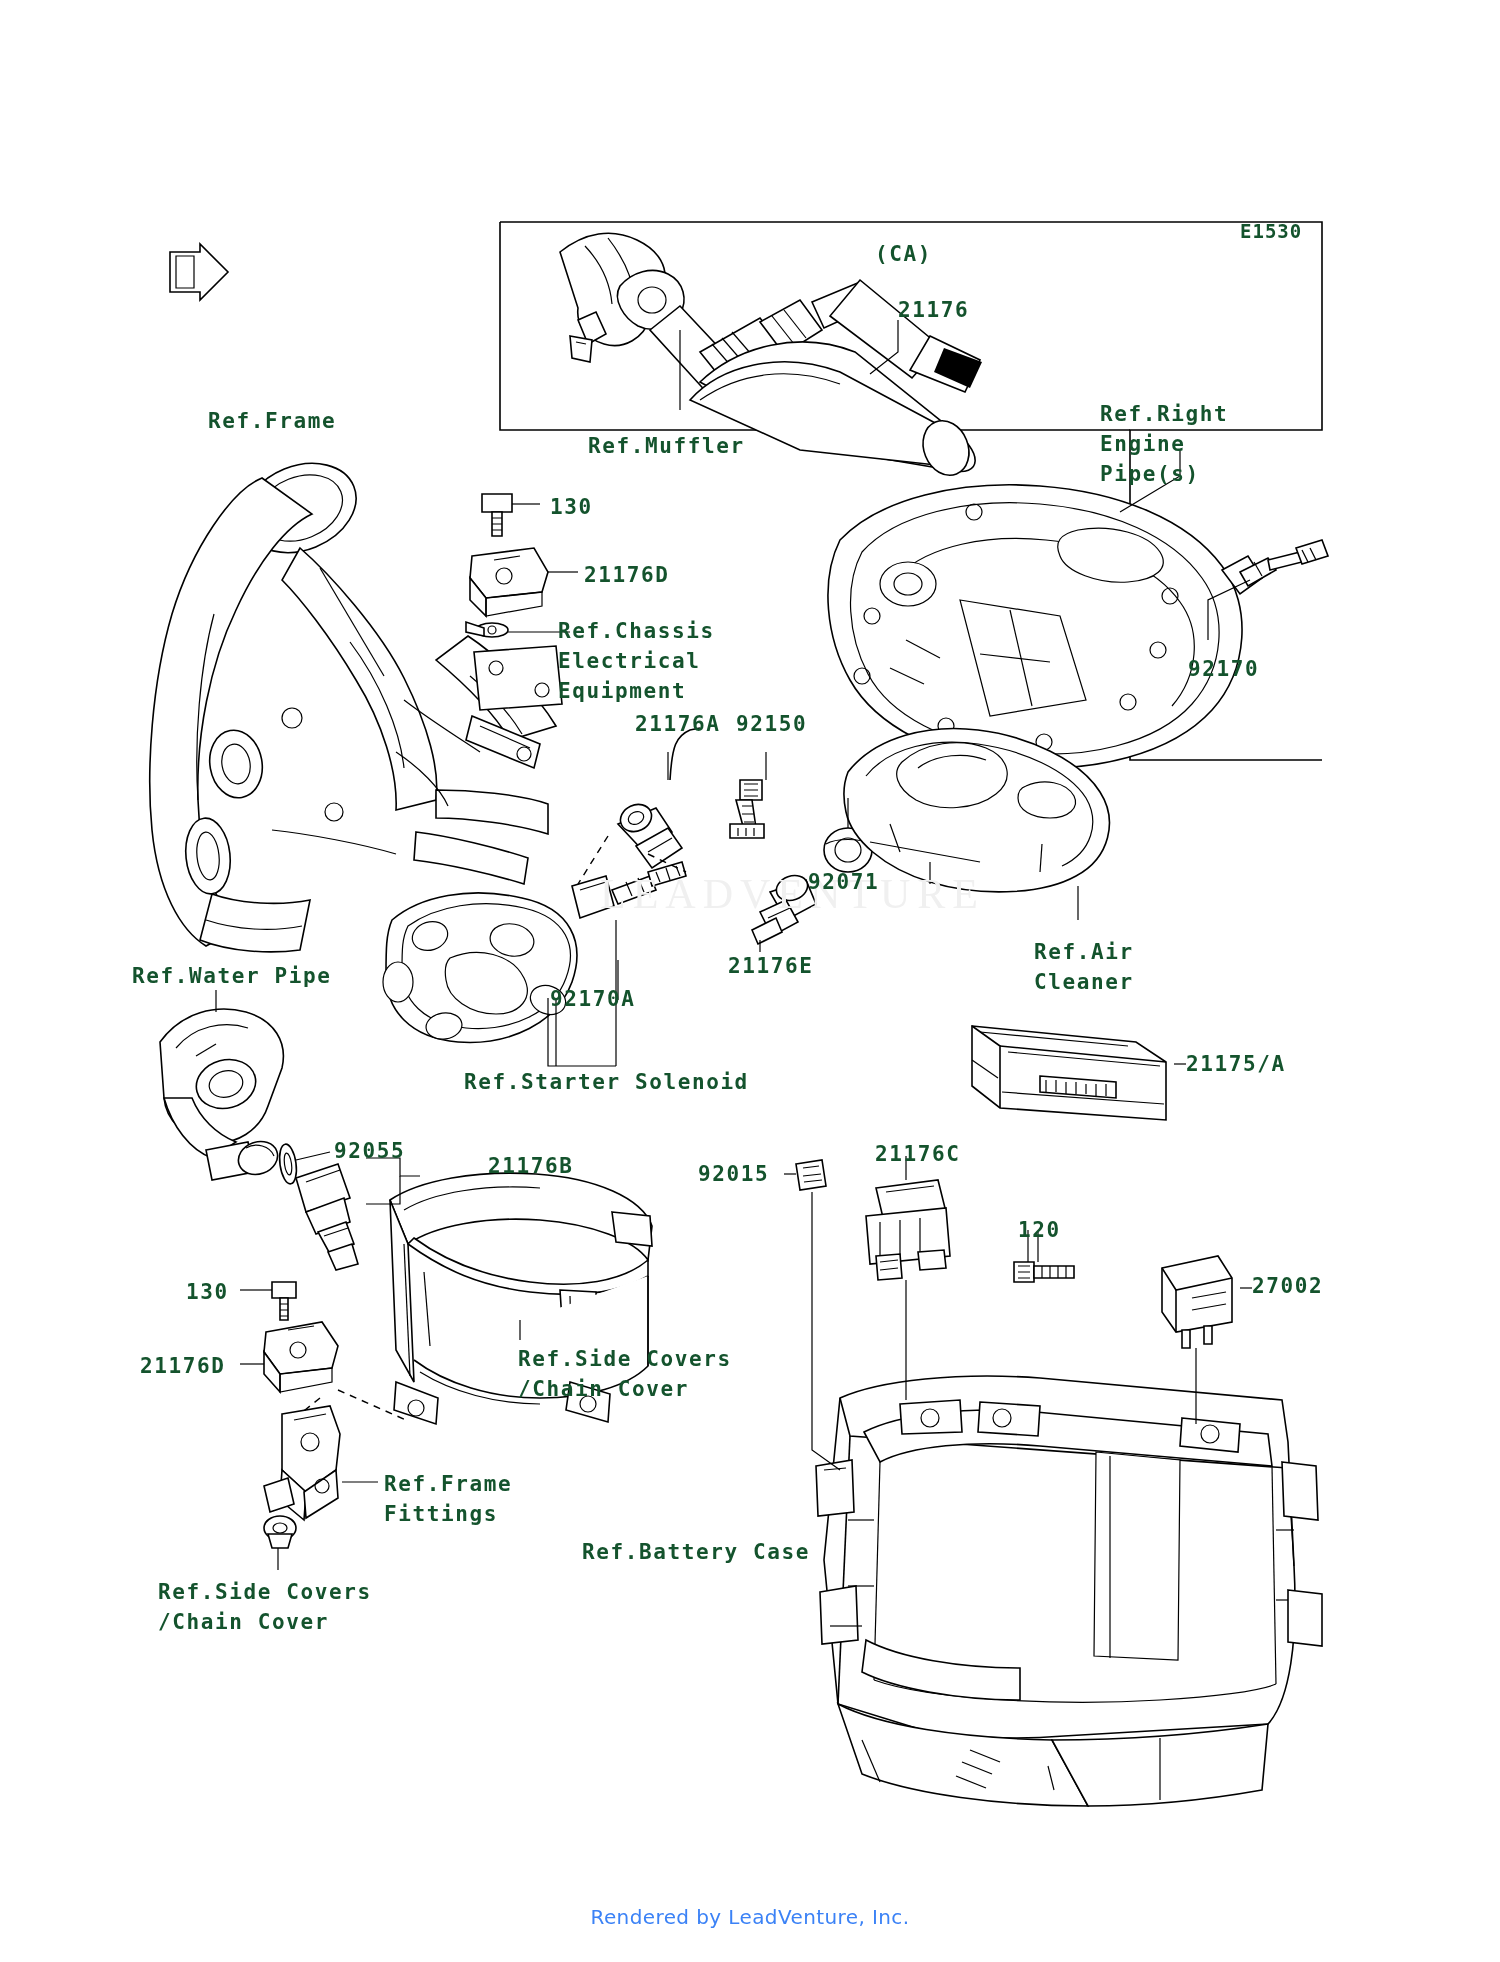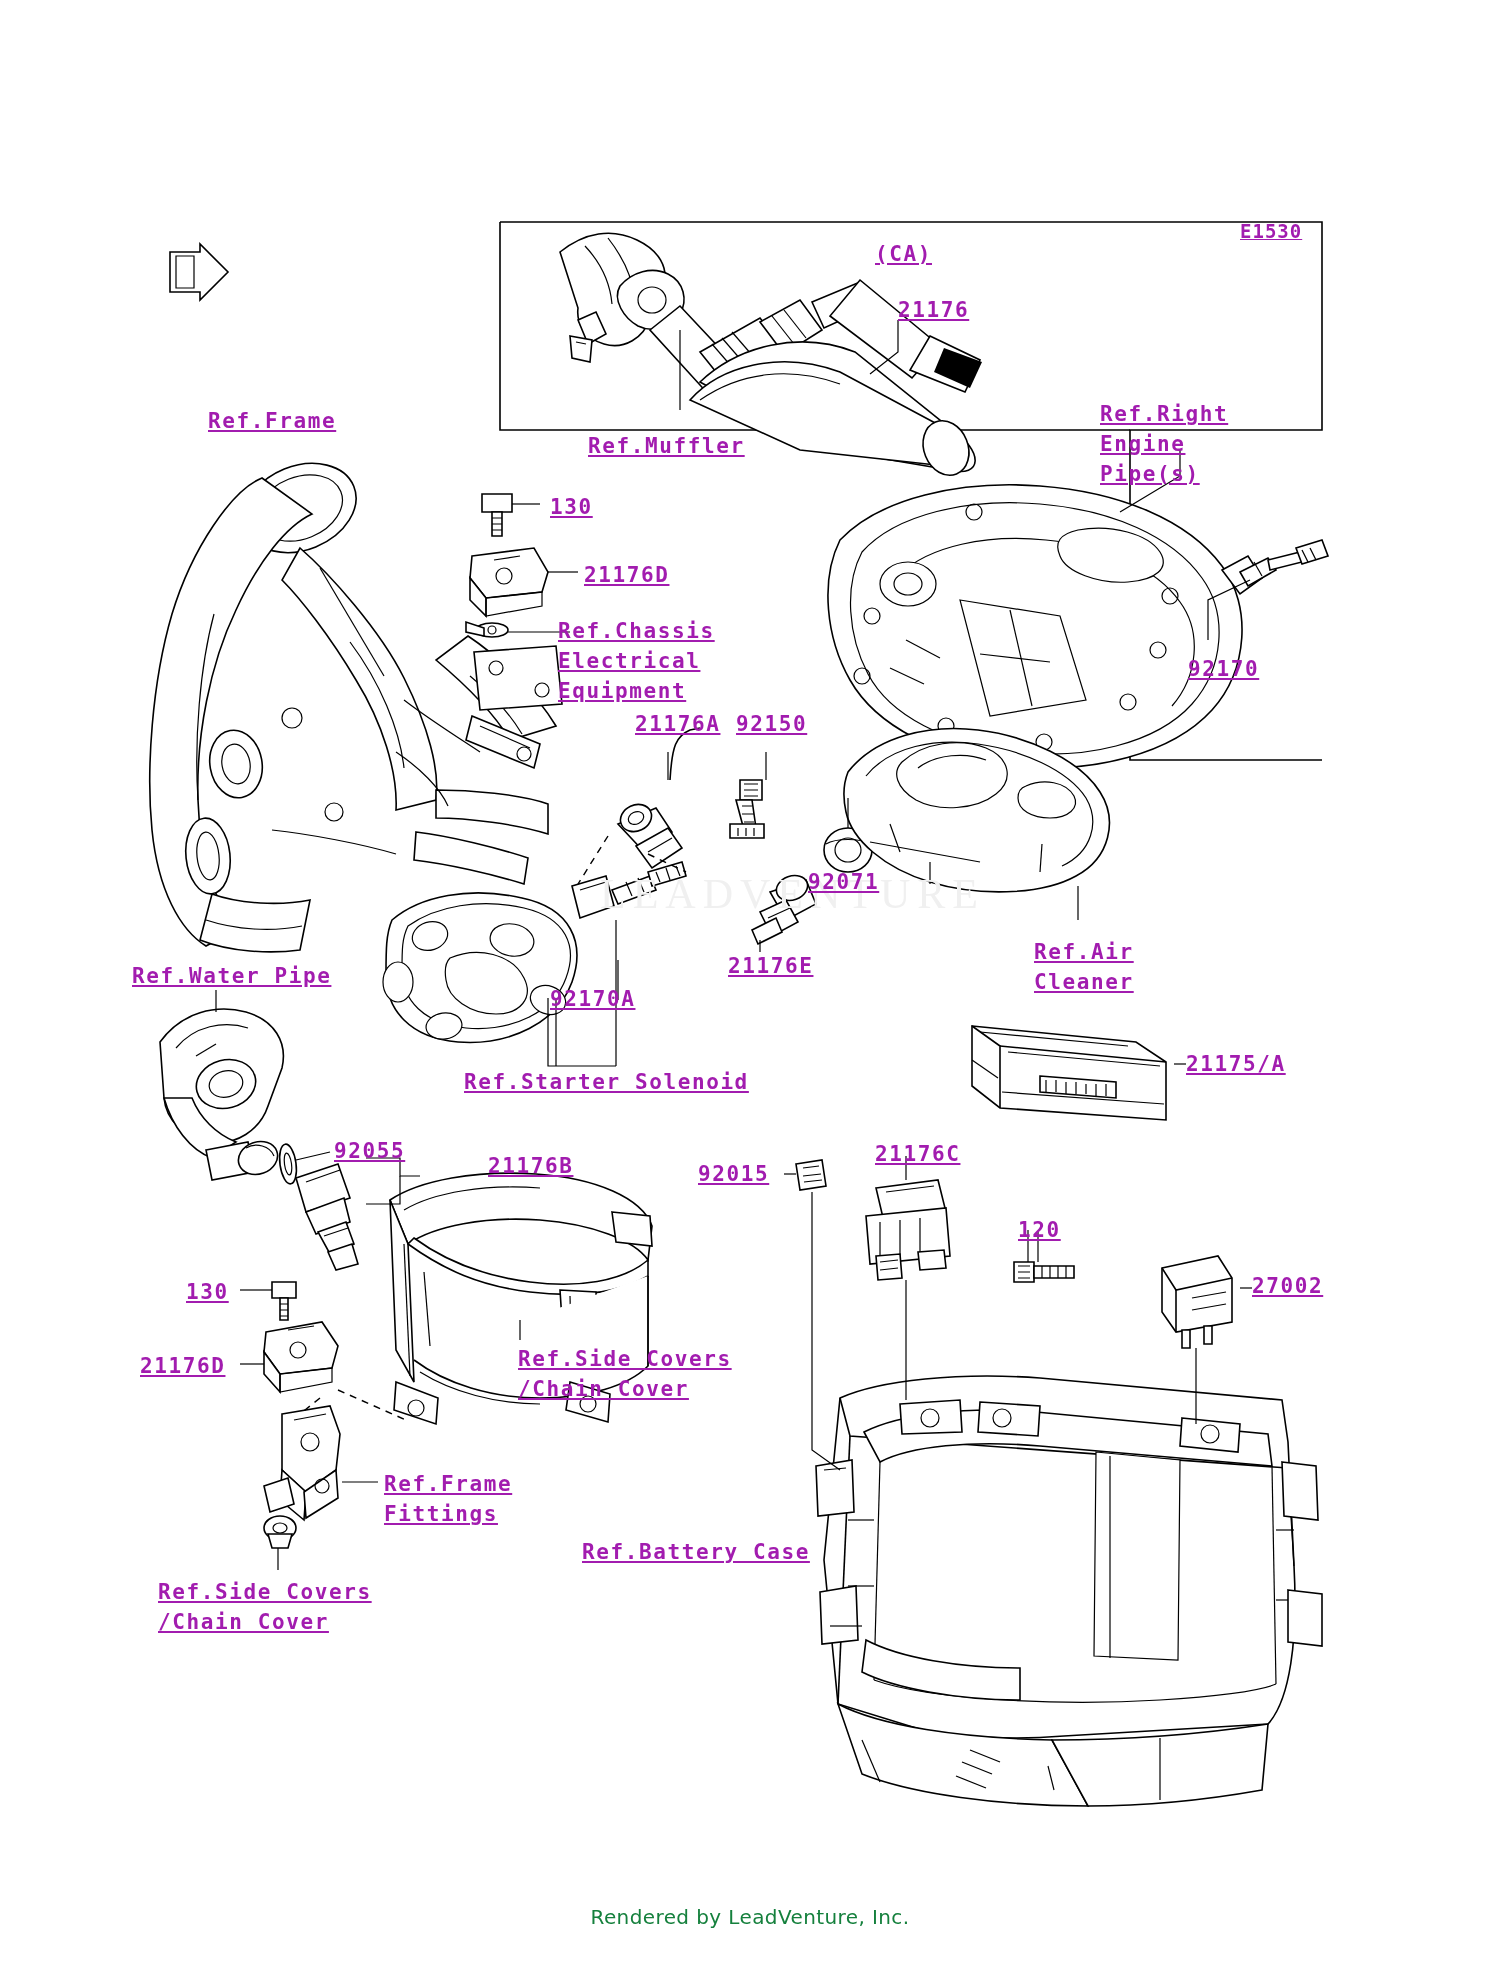--- a/index.html
+++ b/index.html
@@ -22,38 +22,37 @@
     height: 1962px;
   }
   .lbl {
     position: absolute;
     font-family: "DejaVu Sans Mono", monospace;
     font-size: 21px;
     font-weight: bold;
     letter-spacing: 1.6px;
     white-space: pre;
     line-height: 1.42;
-    color: #a21caf;
-    text-decoration: underline;
+    color: #14532d;
   }
   .lbl.code {
     font-size: 19px;
     letter-spacing: 1.0px;
     font-weight: bold;
   }
   .footer {
     position: absolute;
     left: 0;
     top: 1905px;
     width: 1500px;
     text-align: center;
     font-family: "DejaVu Sans", sans-serif;
     font-size: 20px;
     letter-spacing: 0.4px;
-    color: #15803d;
+    color: #3b82f6;
   }
   .watermark {
     position: absolute;
     left: 600px;
     top: 870px;
     font-family: Liberation Serif, serif;
     font-size: 42px;
     letter-spacing: 7px;
     color: #f0f0f0;
     user-select: none;

